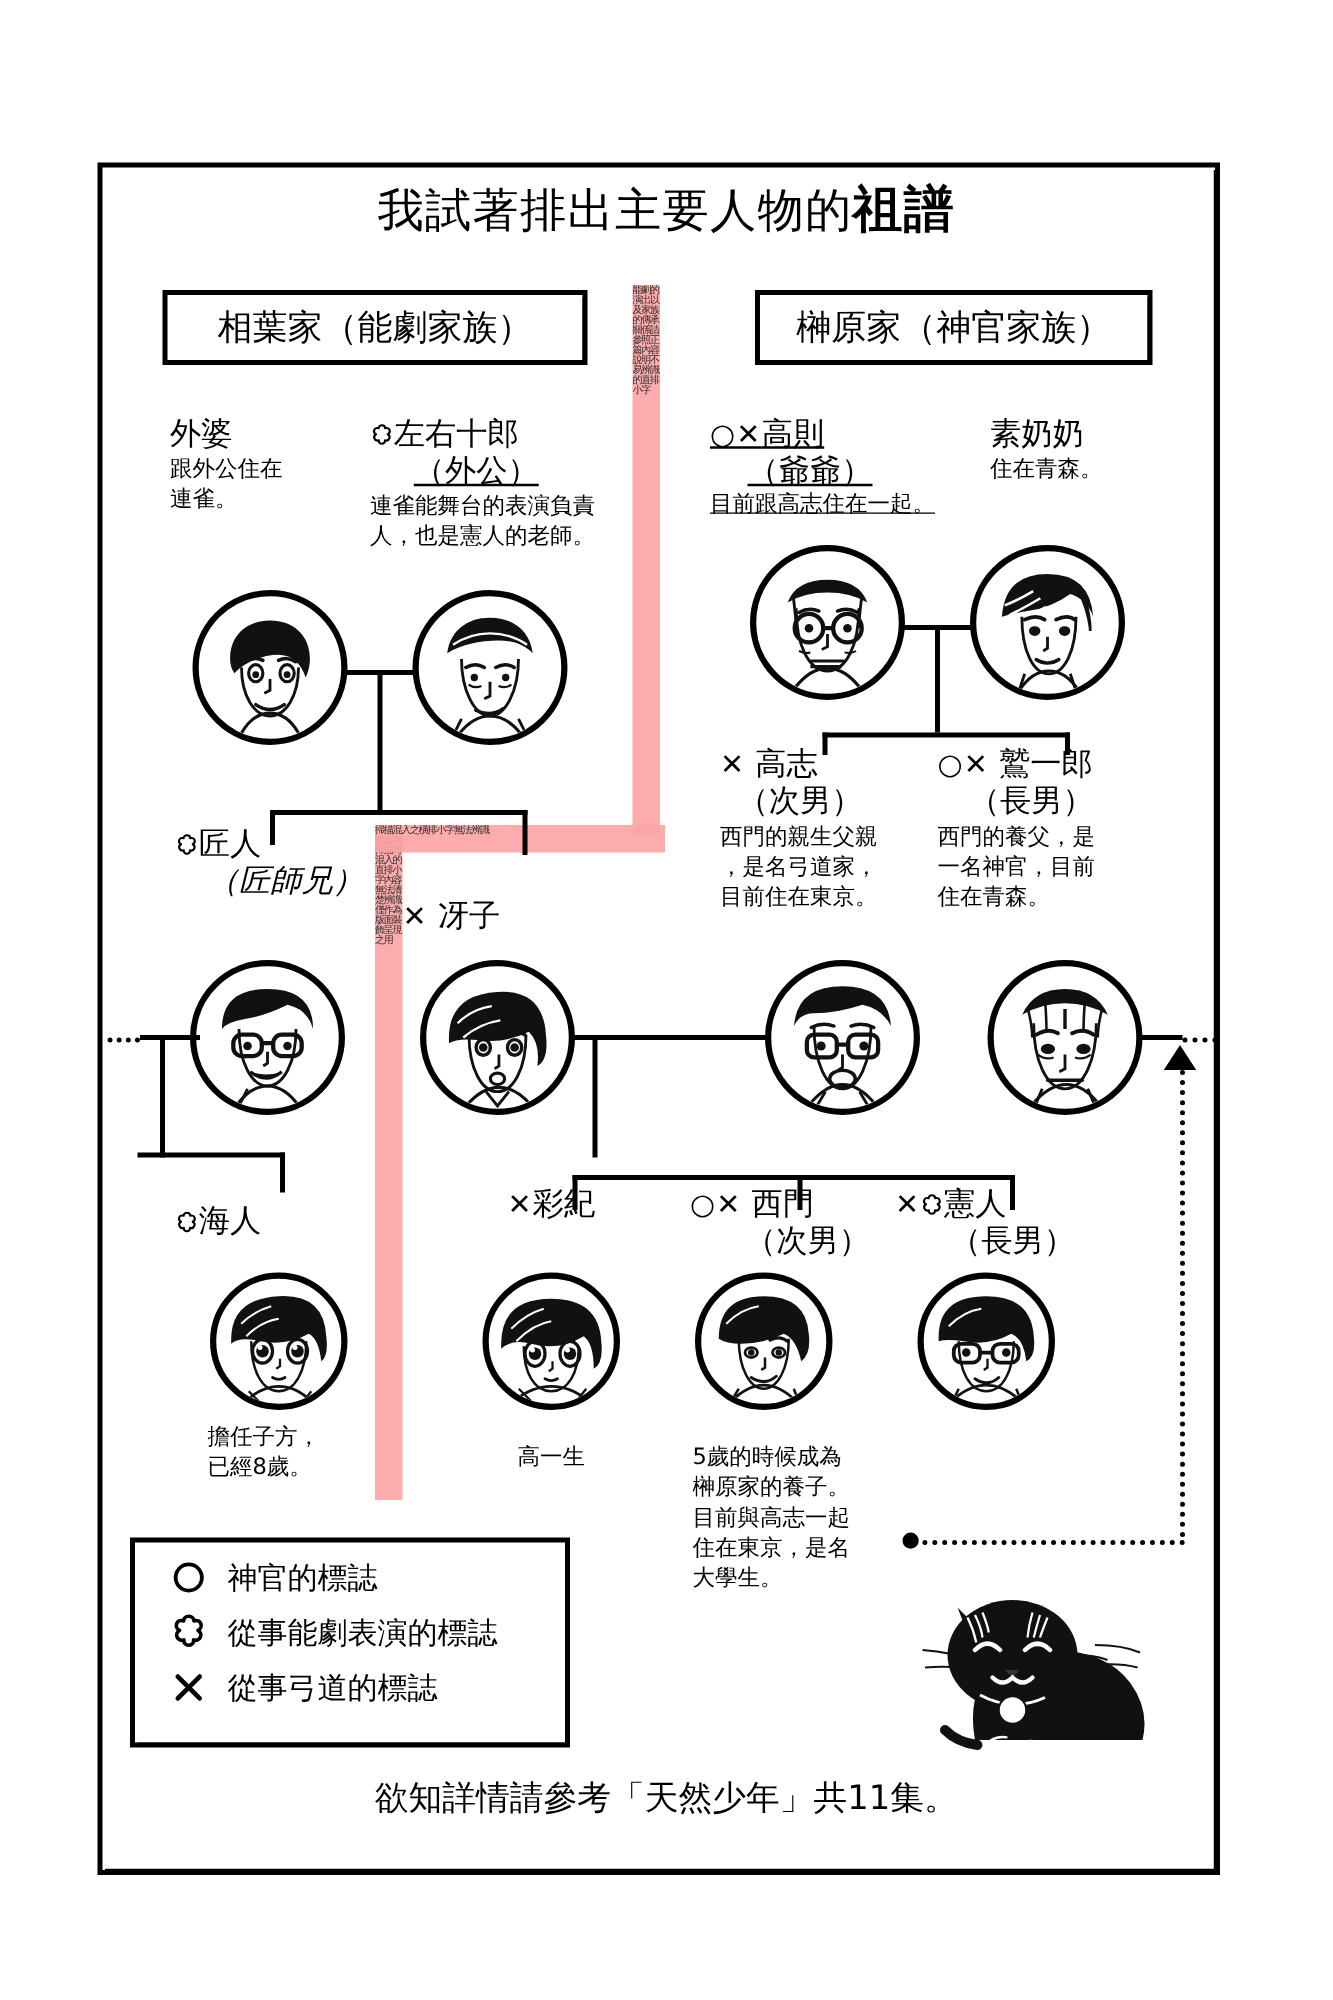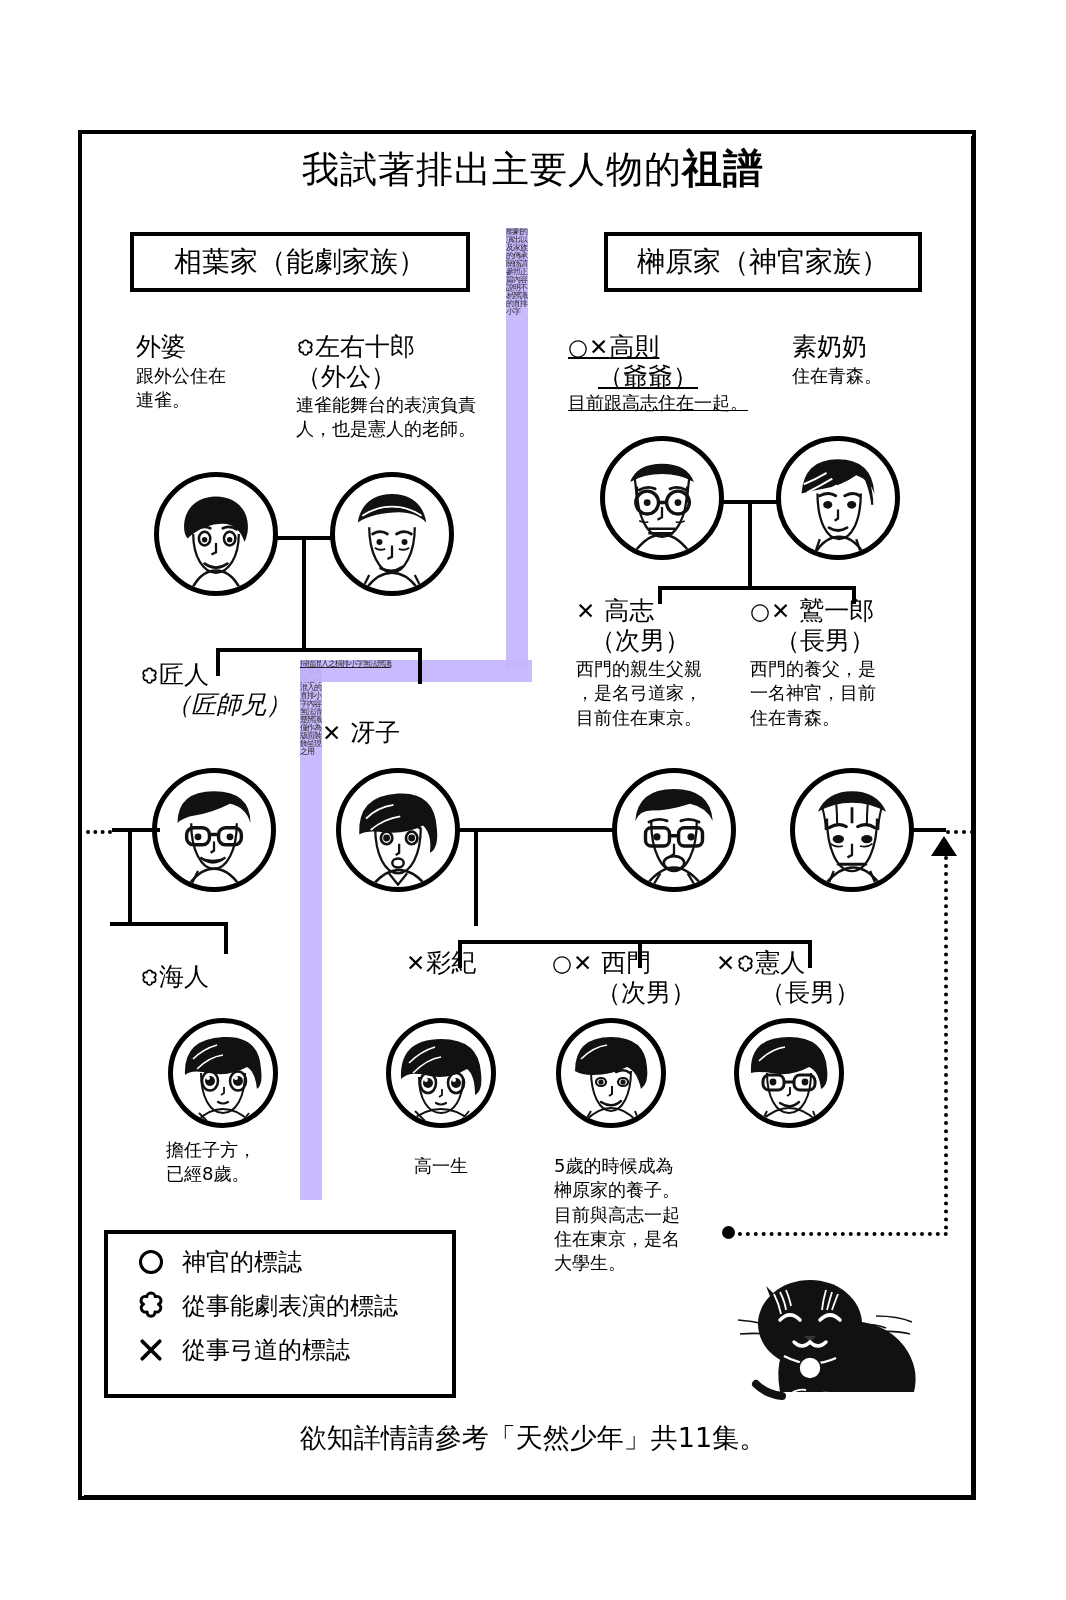--- a/index.html
+++ b/index.html
@@ -36,28 +36,28 @@
   }
   .famhdr::after{
     content:"";position:absolute;left:2px;top:2px;right:-3px;bottom:-3px;
     border-right:3px solid #000;border-bottom:3px solid #000;
   }
   #fam-aiba{left:130px;top:232px;width:340px;height:60px;}
   #fam-saka{left:604px;top:232px;width:318px;height:60px;}
 
   
   .vstrip{
-    position:absolute;width:22px;background:#c4b5fd;overflow:hidden;
+    position:absolute;width:22px;background:#fca5a5;overflow:hidden;
     font-family:"DejaVu Sans Mono","Liberation Mono",monospace;
     font-size:8px;line-height:8px;letter-spacing:-1px;color:#111;
     word-break:break-all;opacity:.92;
   }
   #vstrip-1{left:506px;top:228px;height:440px;}
   #vstrip-2{left:300px;top:668px;height:532px;}
-  #vstrip-3{left:300px;top:660px;width:232px;height:22px;text-decoration:underline;}
+  #vstrip-3{left:300px;top:660px;width:232px;height:22px;}
 
   
   .person{position:absolute;}
   .face{
     width:124px;height:124px;border-radius:50%;
     border:5px solid #000;box-sizing:border-box;background:#fff;
     position:relative;overflow:hidden;
   }
   .face.small{width:110px;height:110px;}
   .face svg{display:block;width:100%;height:100%;}
@@ -124,21 +124,21 @@
     <div class="desc" style="white-space:pre-line;margin-top:2px;">跟外公住在
 連雀。</div>
   </div>
 
   <div class="person" style="left:296px;top:332px;">
     <div class="namelbl">
       <span class="flower"><svg viewBox="0 0 24 24">
             <path d="M12 1.6c2.1 0 3.3 1.5 3.3 3 2-0.7 3.9 0.2 4.5 1.9 0.6 1.8-0.4 3.4-1.9 4.1 1.6 0.9 2.3 2.7 1.6 4.3-0.7 1.7-2.6 2.4-4.4 1.8 0.2 1.9-1 3.5-3.1 3.5s-3.3-1.6-3.1-3.5c-1.8 0.6-3.7-0.1-4.4-1.8-0.7-1.6 0-3.4 1.6-4.3-1.5-0.7-2.5-2.3-1.9-4.1 0.6-1.7 2.5-2.6 4.5-1.9 0-1.5 1.2-3 3.3-3z" fill="none" stroke="#000" stroke-width="2.1" stroke-linejoin="round"></path>
           </svg></span><span>左右十郎</span>
     </div>
-    <div class="sublbl" style="width:170px;">（外公）</div>
+    <div class="sublbl" style="text-align:center;width:170px;text-decoration:underline;">（外公）</div>
     <div class="desc" style="white-space:pre-line;margin-top:2px;">連雀能舞台的表演負責
 人，也是憲人的老師。</div>
   </div>
 
   <div class="person" style="left:154px;top:472px;">
     <div class="face">
         <svg viewBox="0 0 100 100">
       <circle cx="50" cy="50" r="48" fill="#fff"></circle>
       <path d="M22 44c0-17 12-27 28-27s28 10 28 27c0 6-2 11-3 13-3-10-10-16-19-16-10 0-22 4-31 13-2-3-3-6-3-10z" fill="#111"></path>
       <path d="M30 50c0 20 9 34 20 34s20-14 20-34" fill="none" stroke="#111" stroke-width="2"></path>

